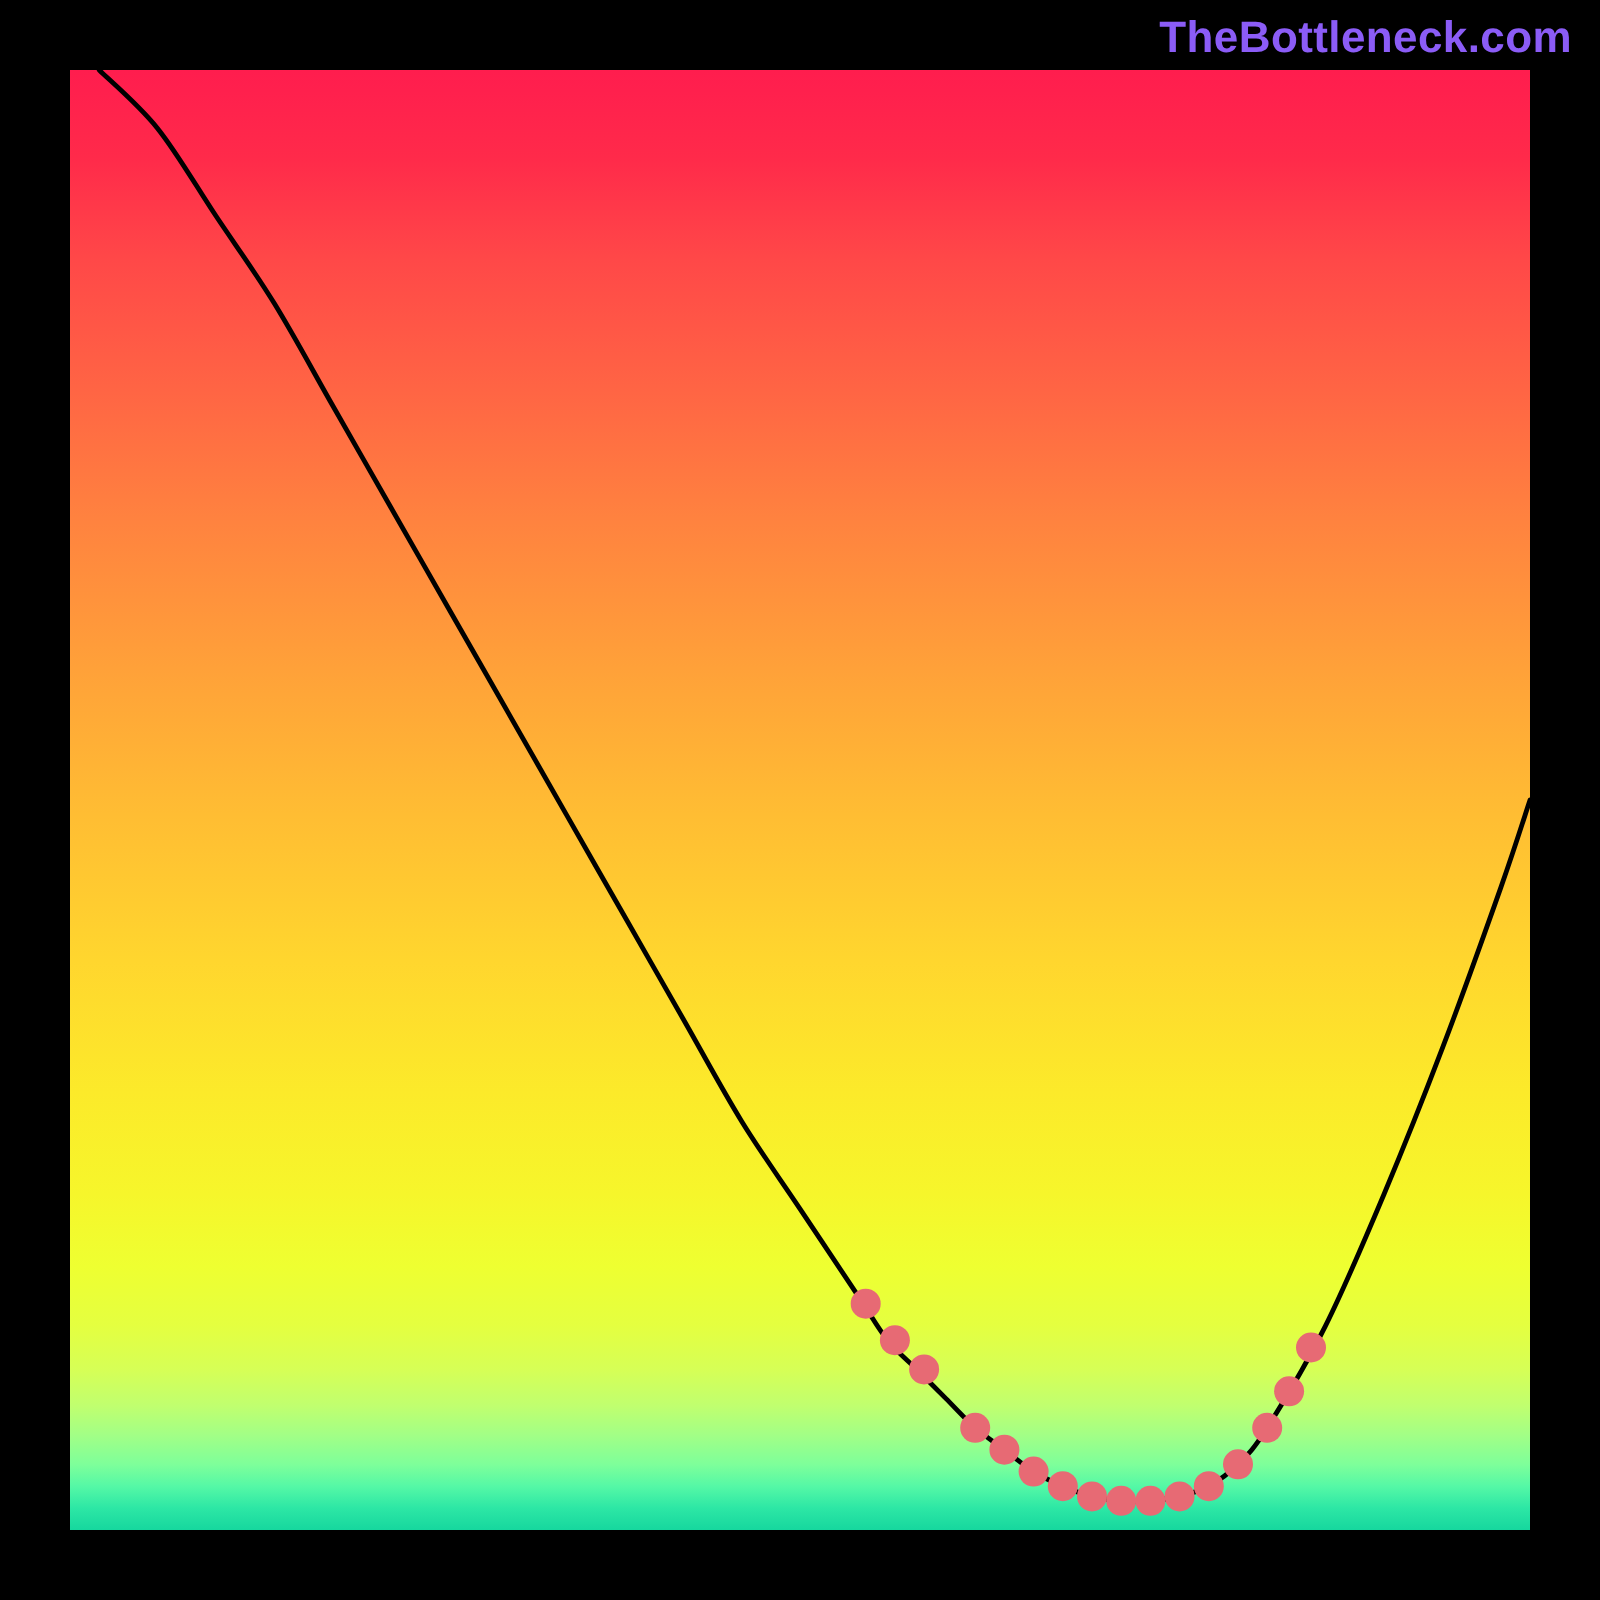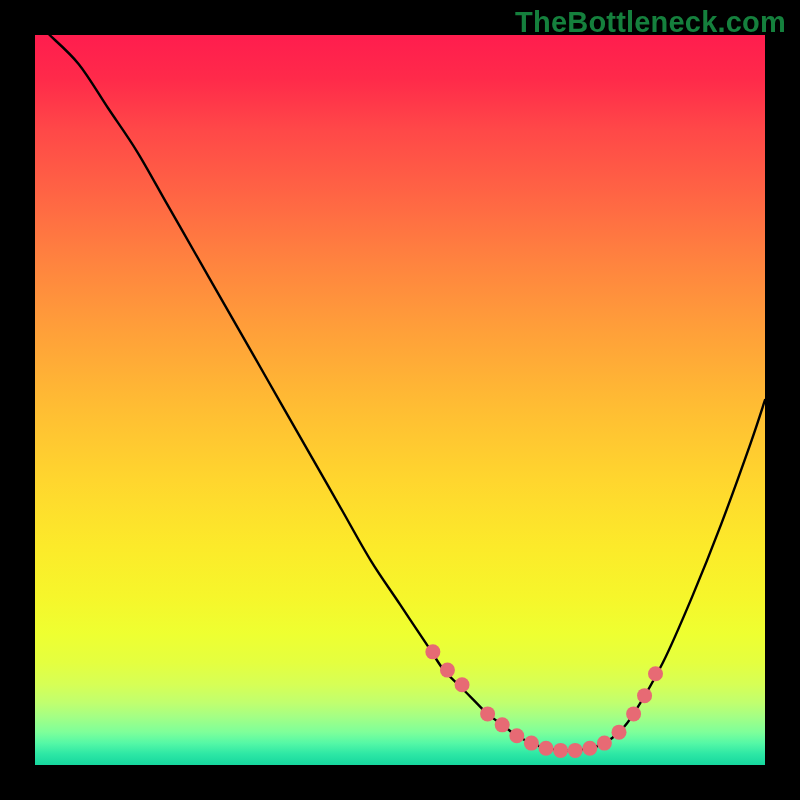--- a/index.html
+++ b/index.html
@@ -8,23 +8,23 @@
     position: absolute;
     top: 0; left: 0;
     width: 800px; height: 800px;
     background: #000;
   }
   .watermark {
     position: absolute;
     top: 6px;
     right: 14px;
     font-family: Arial, Helvetica, sans-serif;
-    font-size: 29px;
+    font-size: 22px;
     font-weight: 600;
-    color: #15803d;
+    color: #8b5cf6;
     letter-spacing: 0.2px;
   }
   .plot {
     position: absolute;
     left: 35px;
     top: 35px;
     width: 730px;
     height: 730px;
     overflow: hidden;
   }

